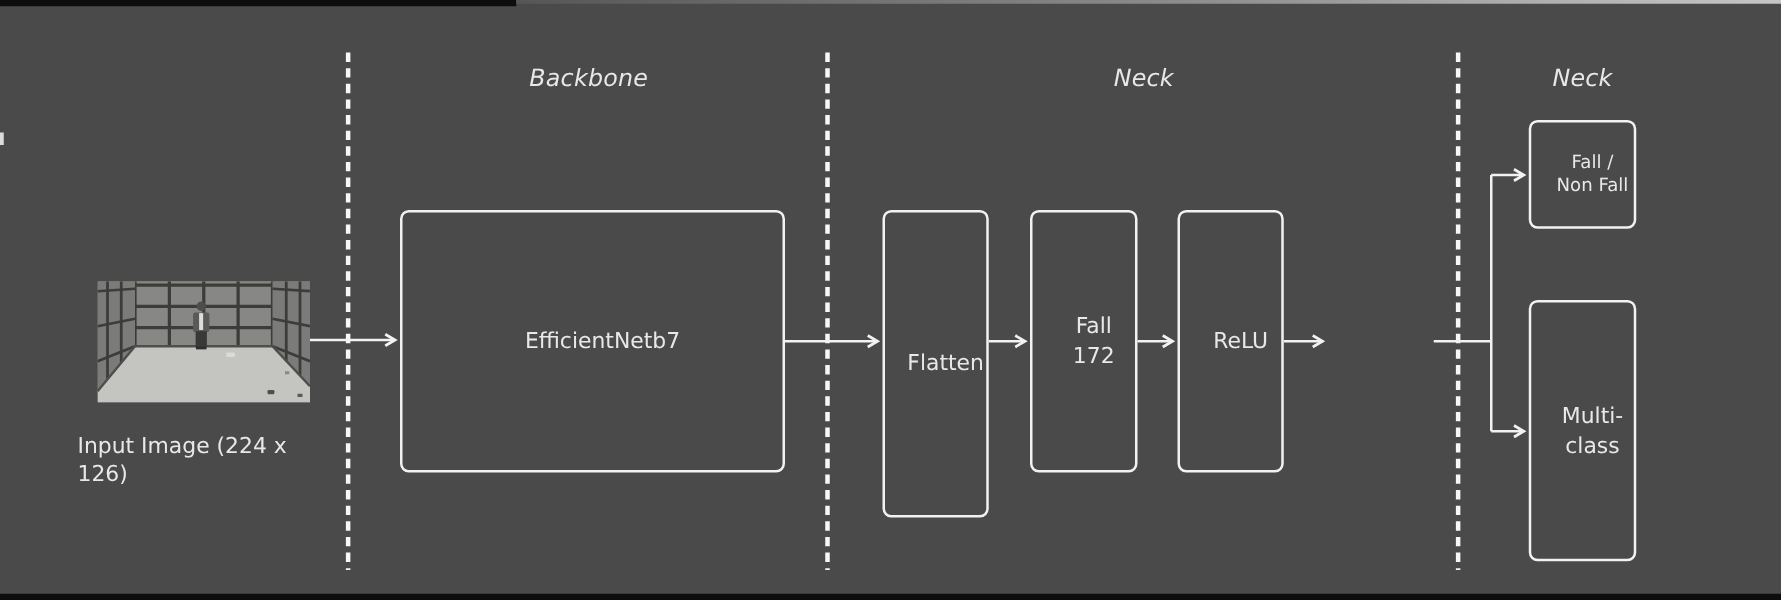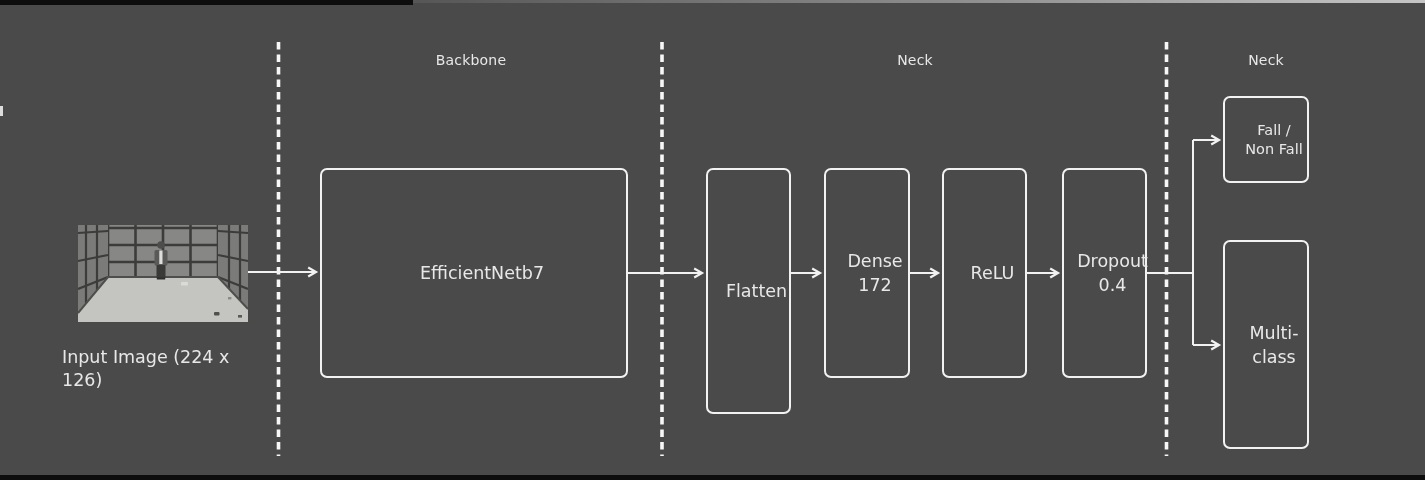--- a/index.html
+++ b/index.html
@@ -22,21 +22,21 @@
   }
   
   .edge-top-left{position:absolute;left:0;top:0;width:413px;height:5px;background:var(--edge_bar);}
   .edge-top-right{position:absolute;left:413px;top:0;right:0;height:3px;
     background:linear-gradient(to right,#565656,#8f8f8f 55%,#c6c6c6);}
   .edge-bottom{position:absolute;left:0;bottom:0;width:100%;height:5px;background:var(--edge_bar);}
   .edge-tick{position:absolute;left:0;top:106px;width:3px;height:10px;background:#dcdcdc;}
 
   .section-label{
     position:absolute;top:52px;width:200px;
-    text-align:center;font-size:14px;letter-spacing:.2px;color:var(--text);
+    text-align:center;font-size:19px;letter-spacing:.2px;color:var(--text);font-style:italic;
   }
   .node{
     position:absolute;
     border:2px solid var(--line);
     border-radius:7px;
     background:transparent;
     display:flex;flex-direction:column;align-items:center;justify-content:center;
     text-align:center;
     font-size:17.5px;line-height:24px;color:var(--text);
     box-sizing:border-box;
@@ -160,32 +160,28 @@
 
   <div class="node backbone-box">
     <span>EfficientNetb7</span>
   </div>
 
   <div class="node flatten-box">
     <span>Flatten</span>
   </div>
 
   <div class="node dense-box">
-    <span>Dense</span>
+    <span>Fall</span>
     <span>172</span>
   </div>
 
   <div class="node relu-box">
     <span>ReLU</span>
   </div>
 
-  <div class="node dropout-box">
-    <span>Dropout</span>
-    <span>0.4</span>
-  </div>
 
   <div class="node small fall-box">
     <span>Fall /</span>
     <span>Non Fall</span>
   </div>
 
   <div class="node multi-box">
     <span>Multi-</span>
     <span>class</span>
   </div>

